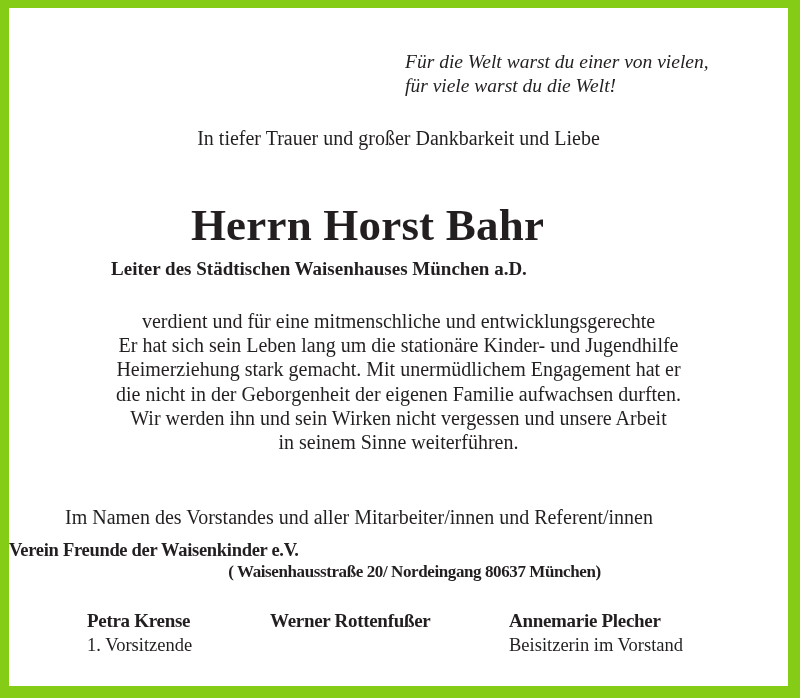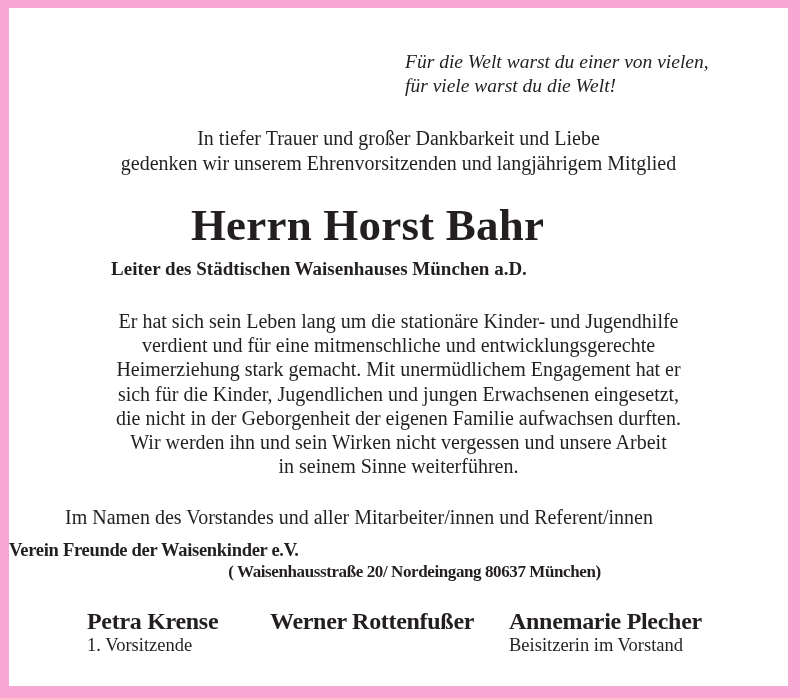--- a/index.html
+++ b/index.html
@@ -13,21 +13,21 @@
       position: relative;
       overflow: hidden;
     }
     .frame {
       position: absolute;
       left: 0;
       top: 0;
       width: 800px;
       height: 698px;
       box-sizing: border-box;
-      background: #f9a8d4;
+      background: #84cc16;
     }
     .paper {
       position: absolute;
       left: 9px;
       top: 8px;
       width: 779px;
       height: 678px;
       background: #ffffff;
       color: #231f20;
       font-family: "Liberation Serif", "DejaVu Serif", serif;
@@ -110,21 +110,21 @@
       font-weight: bold;
       line-height: 22px;
       letter-spacing: -0.4px;
     }
     .signer {
       position: absolute;
       top: 601px;
     }
     .signer .sname {
       display: block;
-      font-size: 24px;
+      font-size: 19px;
       font-weight: bold;
       line-height: 24px;
       letter-spacing: -0.3px;
     }
     .signer .srole {
       display: block;
       font-size: 18.5px;
       line-height: 24px;
     }
     .signer-1 { left: 78px; }
@@ -137,32 +137,30 @@
 <div class="frame">
   <div class="paper">
 
     <div class="motto">
       <div>Für die Welt warst du einer von vielen,</div>
       <div>für viele warst du die Welt!</div>
     </div>
 
     <div class="intro">
       <div>In tiefer Trauer und großer Dankbarkeit und Liebe</div>
-      <div>gedenken wir unserem Ehrenvorsitzenden und langjährigem Mitglied</div>
     </div>
 
     <div class="name">Herrn Horst Bahr</div>
 
     <div class="title-line">Leiter des Städtischen Waisenhauses München a.D.</div>
 
     <div class="body-text">
+      <span>verdient und für eine mitmenschliche und entwicklungsgerechte</span>
       <span>Er hat sich sein Leben lang um die stationäre Kinder- und Jugendhilfe</span>
-      <span>verdient und für eine mitmenschliche und entwicklungsgerechte</span>
       <span>Heimerziehung stark gemacht. Mit unermüdlichem Engagement hat er</span>
-      <span>sich für die Kinder, Jugendlichen und jungen Erwachsenen eingesetzt,</span>
       <span>die nicht in der Geborgenheit der eigenen Familie aufwachsen durften.</span>
       <span>Wir werden ihn und sein Wirken nicht vergessen und unsere Arbeit</span>
       <span>in seinem Sinne weiterführen.</span>
     </div>
 
     <div class="on-behalf">Im Namen des Vorstandes und aller Mitarbeiter/innen und Referent/innen</div>
 
     <div class="org-name">Verein Freunde der Waisenkinder e.V.</div>
     <div class="org-address">( Waisenhausstraße 20/ Nordeingang  80637 München)</div>
 

